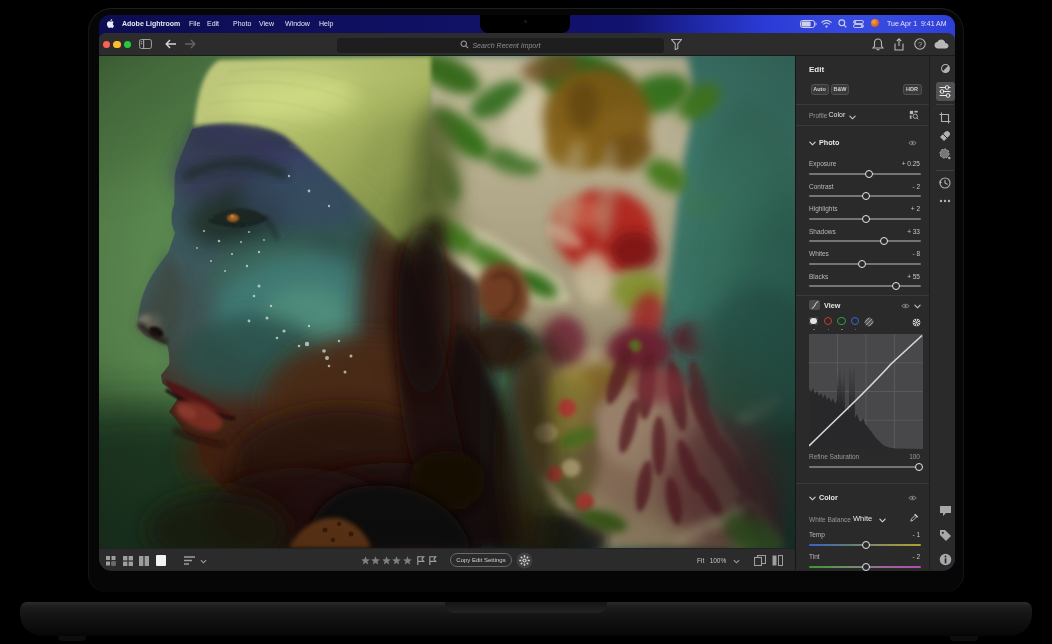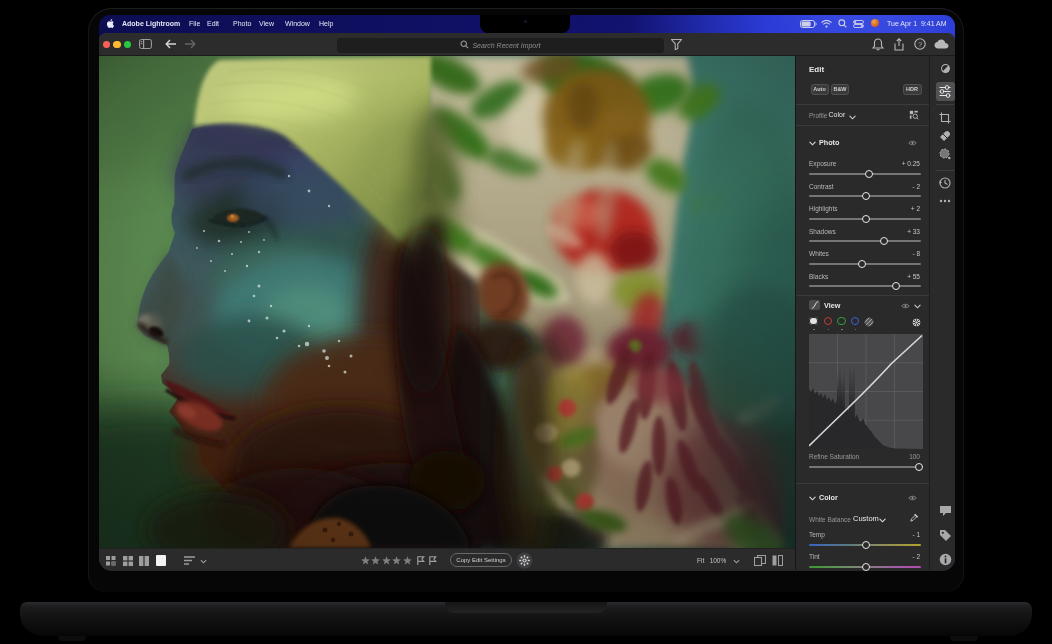--- a/index.html
+++ b/index.html
@@ -573,21 +573,21 @@
 <div class="hdiv" style="top:427px"></div>
 <svg class="abs" style="left:13px;top:440px" width="7" height="5" viewBox="0 0 8 5">
             <path d="M1,1 L4,4 L7,1" fill="none" stroke="#d8d8da" stroke-width="1.3" stroke-linecap="round"></path>
           </svg>
 <div class="hdr abs" style="left:23px;top:437px;font-size:7.2px">Color</div>
 <svg class="abs" style="left:112px;top:439px" width="9" height="6" viewBox="0 0 12 8">
             <path d="M1,4 C3,1 9,1 11,4 C9,7 3,7 1,4 Z" fill="none" stroke="#98989a" stroke-width="1.1"></path>
             <circle cx="6" cy="4" r="1.4" fill="#98989a"></circle>
           </svg>
 <div class="abs" style="left:13px;top:459.5px;color:#97979a">White Balance</div>
-<div class="abs" style="left:57px;top:458px;color:#e8e8ea;font-size:7.5px">Custom</div>
+<div class="abs" style="left:57px;top:458px;color:#e8e8ea;font-size:7.5px">White</div>
 <svg class="abs" style="left:83px;top:461.5px" width="7" height="5" viewBox="0 0 8 5">
             <path d="M1,1 L4,4 L7,1" fill="none" stroke="#d8d8da" stroke-width="1.3" stroke-linecap="round"></path>
           </svg>
 <svg class="abs" style="left:114px;top:456px" width="9" height="10" viewBox="0 0 12 13">
             <path d="M1,12 L2,9 L7,4 L9,6 L4,11 Z" fill="none" stroke="#c8c8ca" stroke-width="1.2"></path>
             <path d="M7,2 L11,6 L9.5,7.5 L5.5,3.5 Z" fill="#c8c8ca"></path>
           </svg>
 <div class="slbl" style="top:475px">Temp</div>
           <div class="sval" style="top:475px">- 1</div>
 <div class="strack" style="top:487.5px;background:linear-gradient(90deg,#3a62c0,#5a7a80 35%,#8a8a60 60%,#b0a030 100%)"></div>

